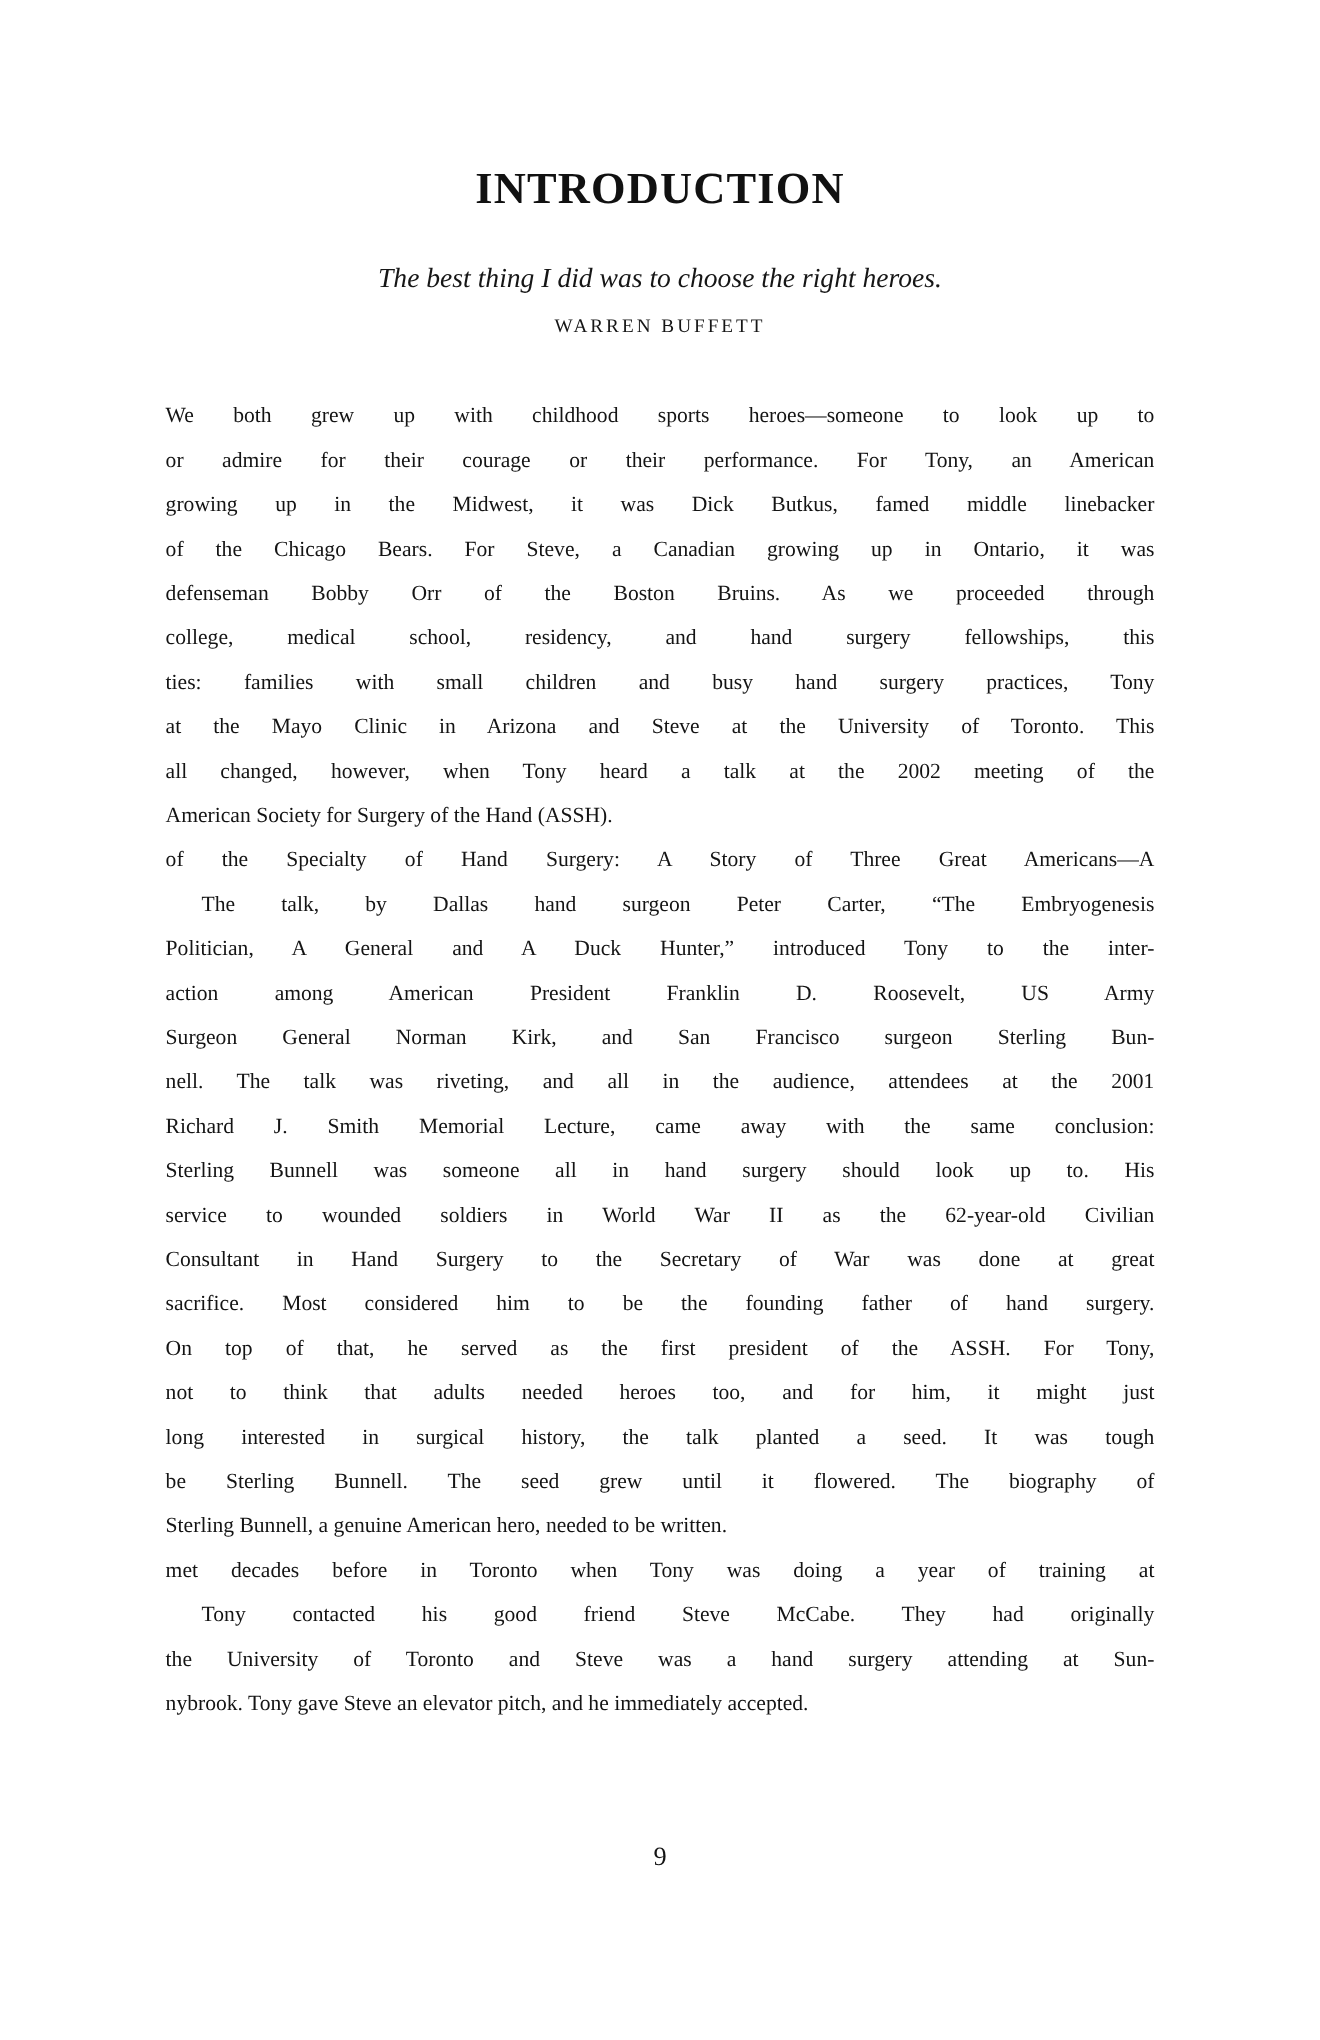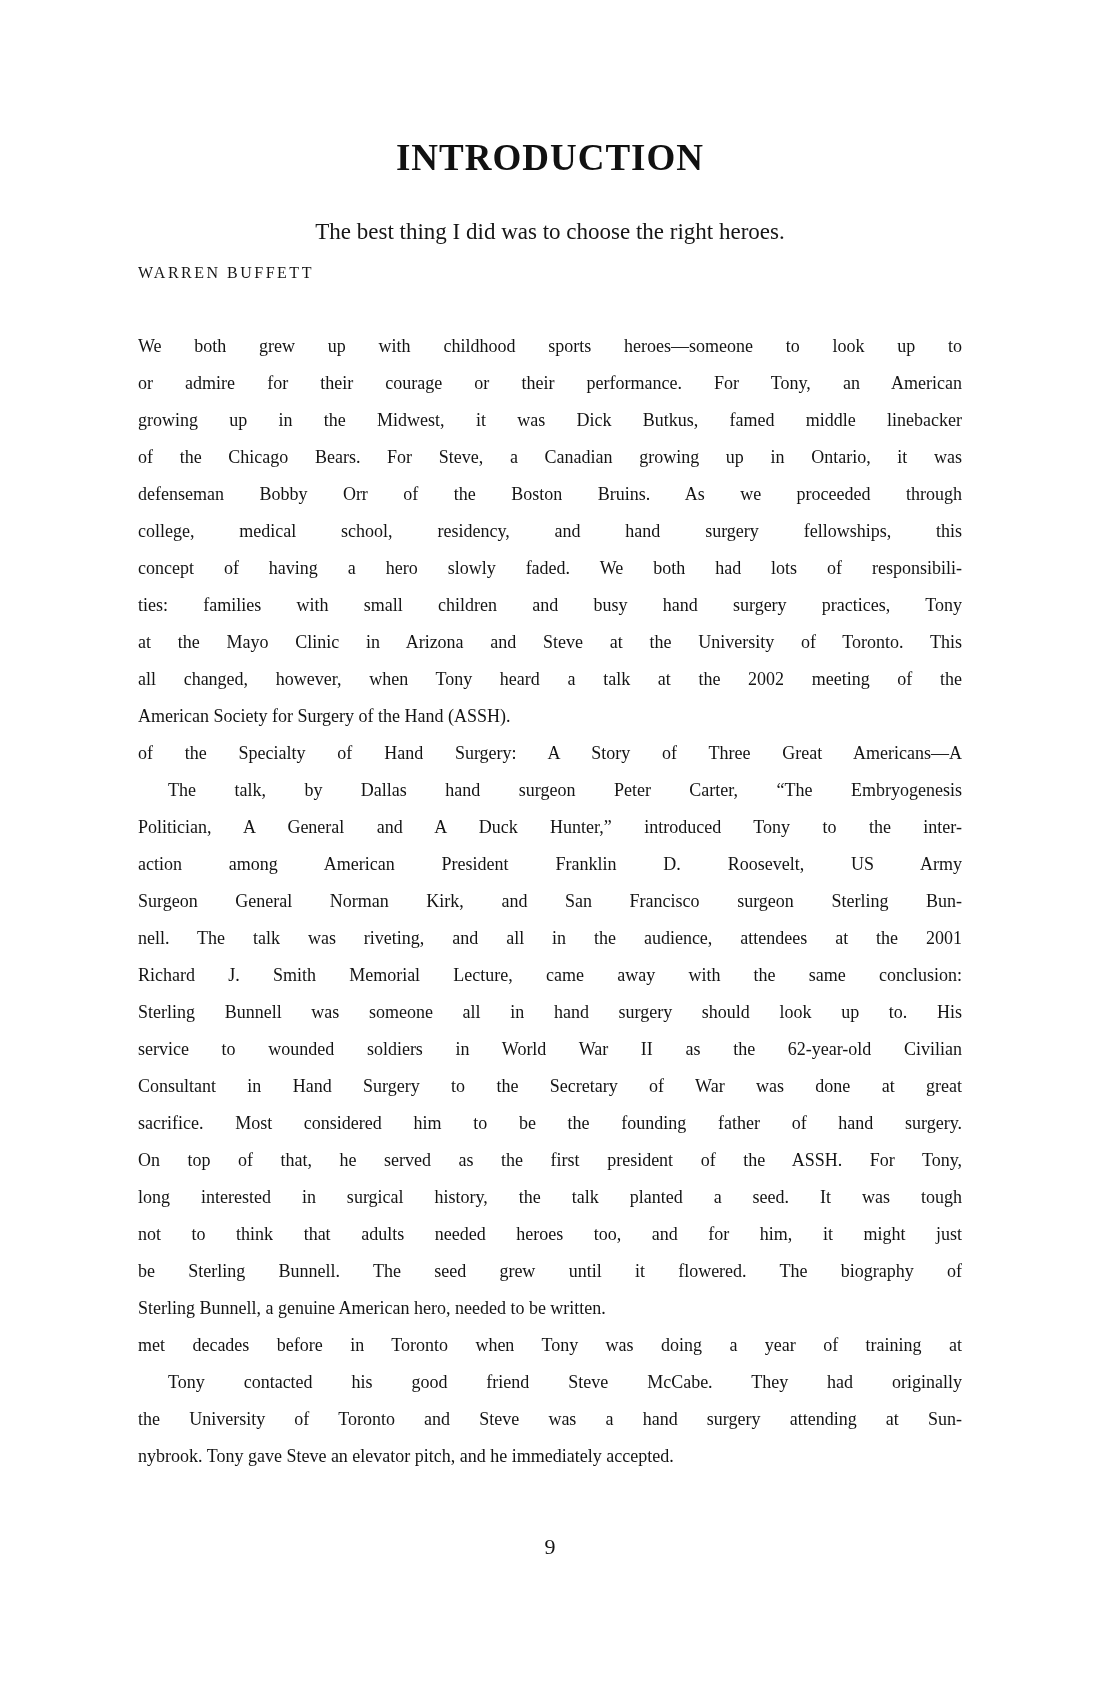--- a/index.html
+++ b/index.html
@@ -26,26 +26,28 @@
     text-align: center;
     font-size: 37px;
     font-weight: 700;
     letter-spacing: 1px;
     line-height: 44px;
     color: #111111;
   }
   .epigraph {
     margin: 38px 0 0 0;
     text-align: center;
+    font-style: italic;
     font-size: 23px;
     line-height: 28px;
     color: #161616;
   }
   .attribution {
     margin: 16px 0 0 0;
+    text-align: center;
     font-style: normal;
     font-size: 16px;
     letter-spacing: 2.5px;
     line-height: 22px;
     color: #161616;
   }
   .body-text {
     margin-top: 44px;
     font-size: 18px;
     color: #141414;
@@ -85,41 +87,40 @@
   <p class="attribution">WARREN BUFFETT</p>
 
   <div class="body-text">
       <div class="para">
         <span class="line">We both grew up with childhood sports heroes—someone to look up to</span>
         <span class="line">or admire for their courage or their performance. For Tony, an American</span>
         <span class="line">growing up in the Midwest, it was Dick Butkus, famed middle linebacker</span>
         <span class="line">of the Chicago Bears. For Steve, a Canadian growing up in Ontario, it was</span>
         <span class="line">defenseman Bobby Orr of the Boston Bruins. As we proceeded through</span>
         <span class="line">college, medical school, residency, and hand surgery fellowships, this</span>
-        <span class="line">concept of having a hero slowly faded. We both had lots of responsibili-</span>
         <span class="line">ties: families with small children and busy hand surgery practices, Tony</span>
         <span class="line">at the Mayo Clinic in Arizona and Steve at the University of Toronto. This</span>
         <span class="line">all changed, however, when Tony heard a talk at the 2002 meeting of the</span>
         <span class="line last">American Society for Surgery of the Hand (ASSH).</span>
       </div>
       <div class="para">
         <span class="line">of the Specialty of Hand Surgery: A Story of Three Great Americans—A</span>
         <span class="line indent">The talk, by Dallas hand surgeon Peter Carter, “The Embryogenesis</span>
         <span class="line">Politician, A General and A Duck Hunter,” introduced Tony to the inter-</span>
         <span class="line">action among American President Franklin D. Roosevelt, US Army</span>
         <span class="line">Surgeon General Norman Kirk, and San Francisco surgeon Sterling Bun-</span>
         <span class="line">nell. The talk was riveting, and all in the audience, attendees at the 2001</span>
         <span class="line">Richard J. Smith Memorial Lecture, came away with the same conclusion:</span>
         <span class="line">Sterling Bunnell was someone all in hand surgery should look up to. His</span>
         <span class="line">service to wounded soldiers in World War II as the 62-year-old Civilian</span>
         <span class="line">Consultant in Hand Surgery to the Secretary of War was done at great</span>
         <span class="line">sacrifice. Most considered him to be the founding father of hand surgery.</span>
         <span class="line">On top of that, he served as the first president of the ASSH. For Tony,</span>
+        <span class="line">not to think that adults needed heroes too, and for him, it might just</span>
         <span class="line">long interested in surgical history, the talk planted a seed. It was tough</span>
-        <span class="line">not to think that adults needed heroes too, and for him, it might just</span>
         <span class="line">be Sterling Bunnell. The seed grew until it flowered. The biography of</span>
         <span class="line last">Sterling Bunnell, a genuine American hero, needed to be written.</span>
       </div>
       <div class="para">
         <span class="line">met decades before in Toronto when Tony was doing a year of training at</span>
         <span class="line indent">Tony contacted his good friend Steve McCabe. They had originally</span>
         <span class="line">the University of Toronto and Steve was a hand surgery attending at Sun-</span>
         <span class="line last">nybrook. Tony gave Steve an elevator pitch, and he immediately accepted.</span>
       </div>
     </div>

